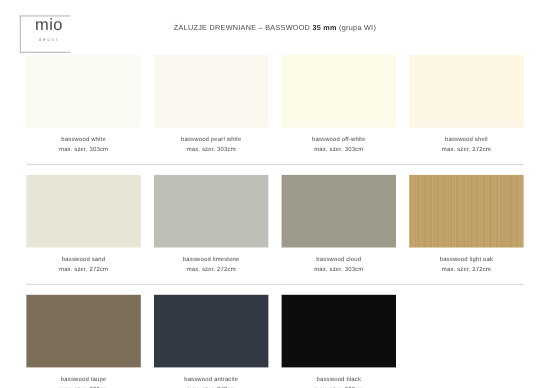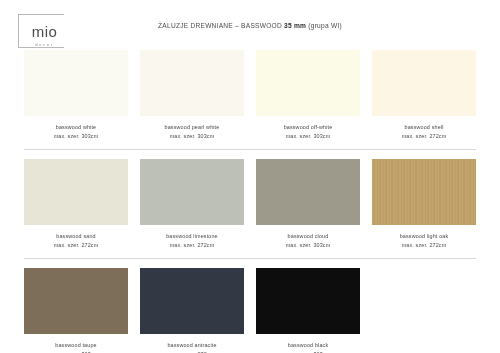--- a/index.html
+++ b/index.html
@@ -27,21 +27,21 @@
     top: 14px;
     width: 46px;
     height: 34px;
     border-left: 1px solid #b9b9b9;
     border-top: 1px solid #b9b9b9;
     border-bottom: 1px solid #b9b9b9;
     box-sizing: border-box;
     display: flex;
     flex-direction: column;
     align-items: center;
-    justify-content: flex-end;
+    justify-content: flex-start;
     padding-left: 6px;
   }
   .logo-mark {
     font-family: "Liberation Sans", sans-serif;
     font-size: 15px;
     font-weight: 300;
     letter-spacing: 0.4px;
     color: #4a4a4a;
     line-height: 1;
   }

